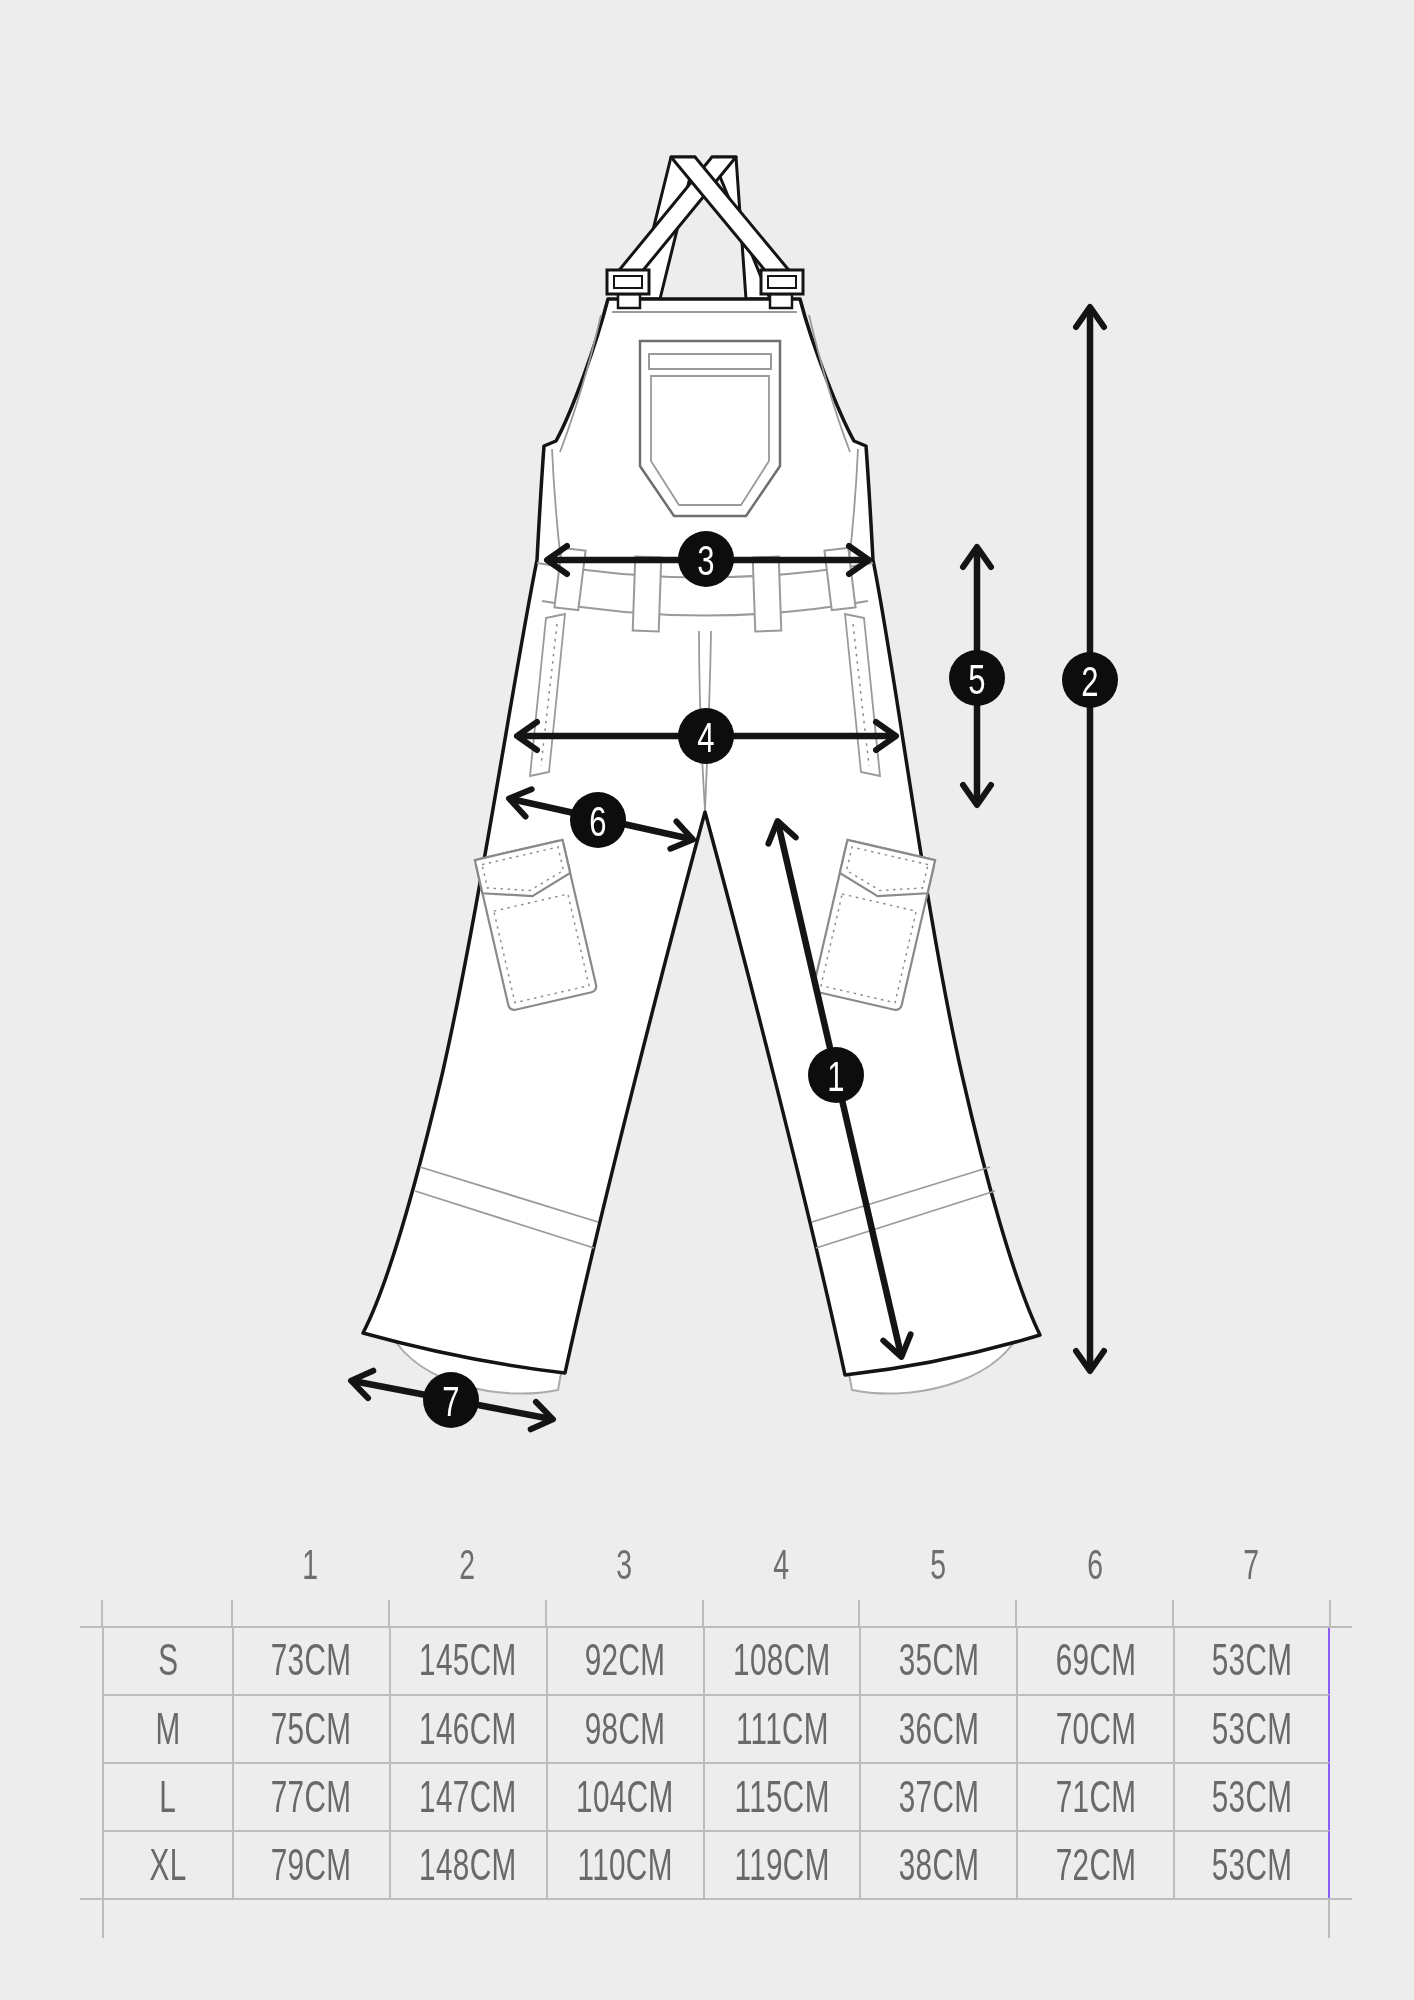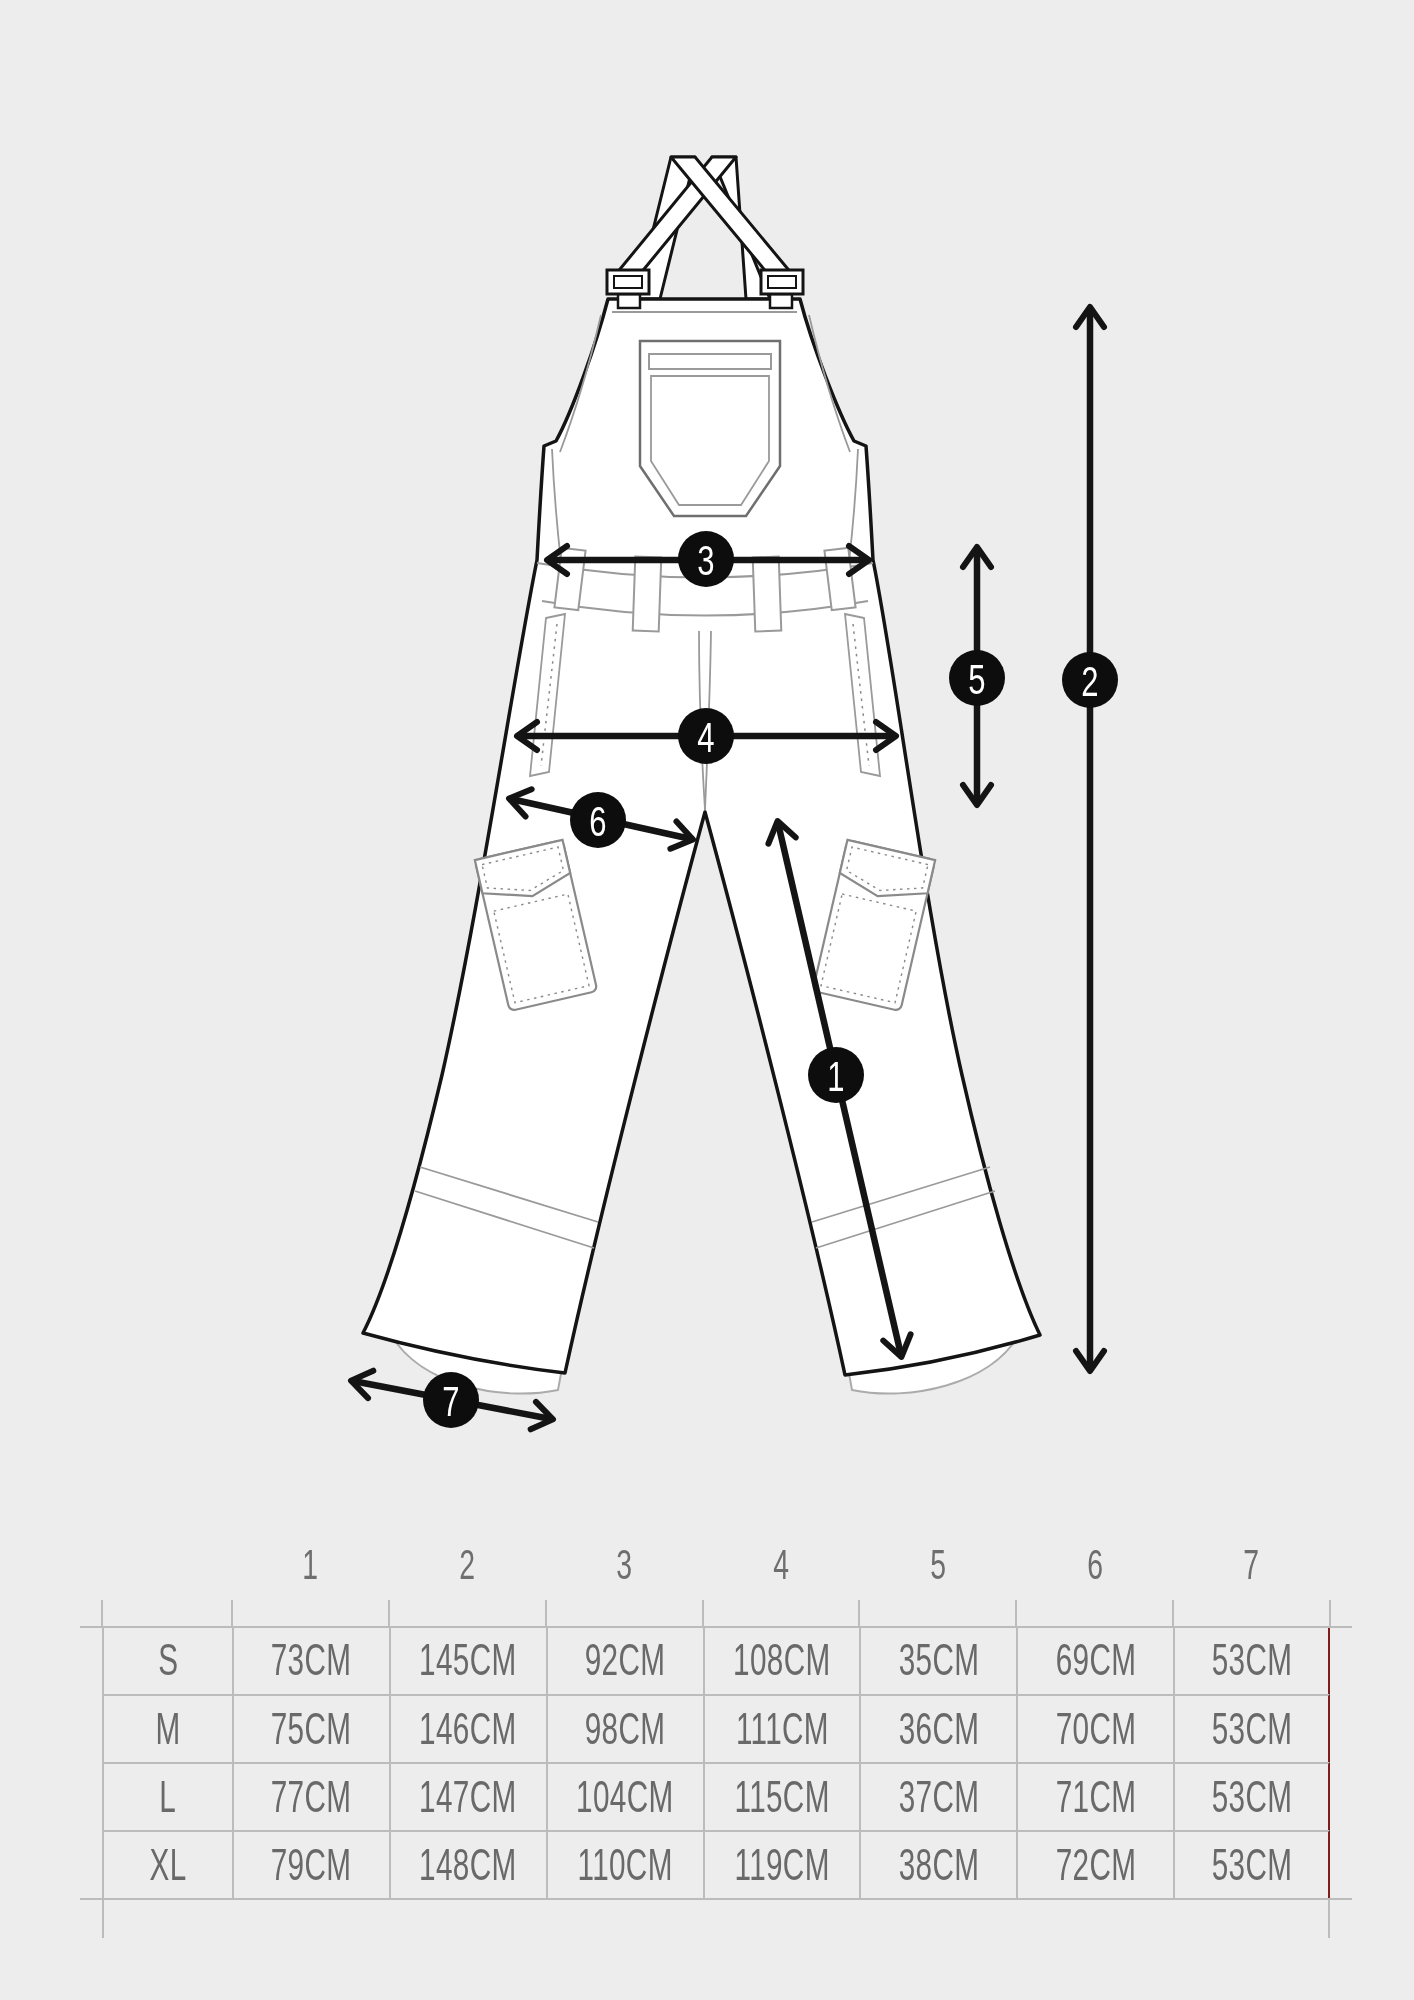--- a/index.html
+++ b/index.html
@@ -53,21 +53,21 @@
     background: #bcbcbc;
   }
   .td {
     height: 68px;
     display: flex;
     align-items: center;
     justify-content: center;
     border-left: 2px solid #bcbcbc;
     box-sizing: border-box;
   }
-  .td.last { border-right: 2px solid #7f1d1d; align-items: center; }
+  .td.last { border-right: 2px solid #8b5cf6; align-items: center; }
   .td.sep { border-top: 2px solid #bcbcbc; }
   .rule-top, .rule-bottom {
     position: absolute;
     left: -22px;
     right: -22px;
     height: 2px;
     background: #bcbcbc;
   }
   .rule-top { top: 106px; }
   .rule-bottom { top: 378px; }

